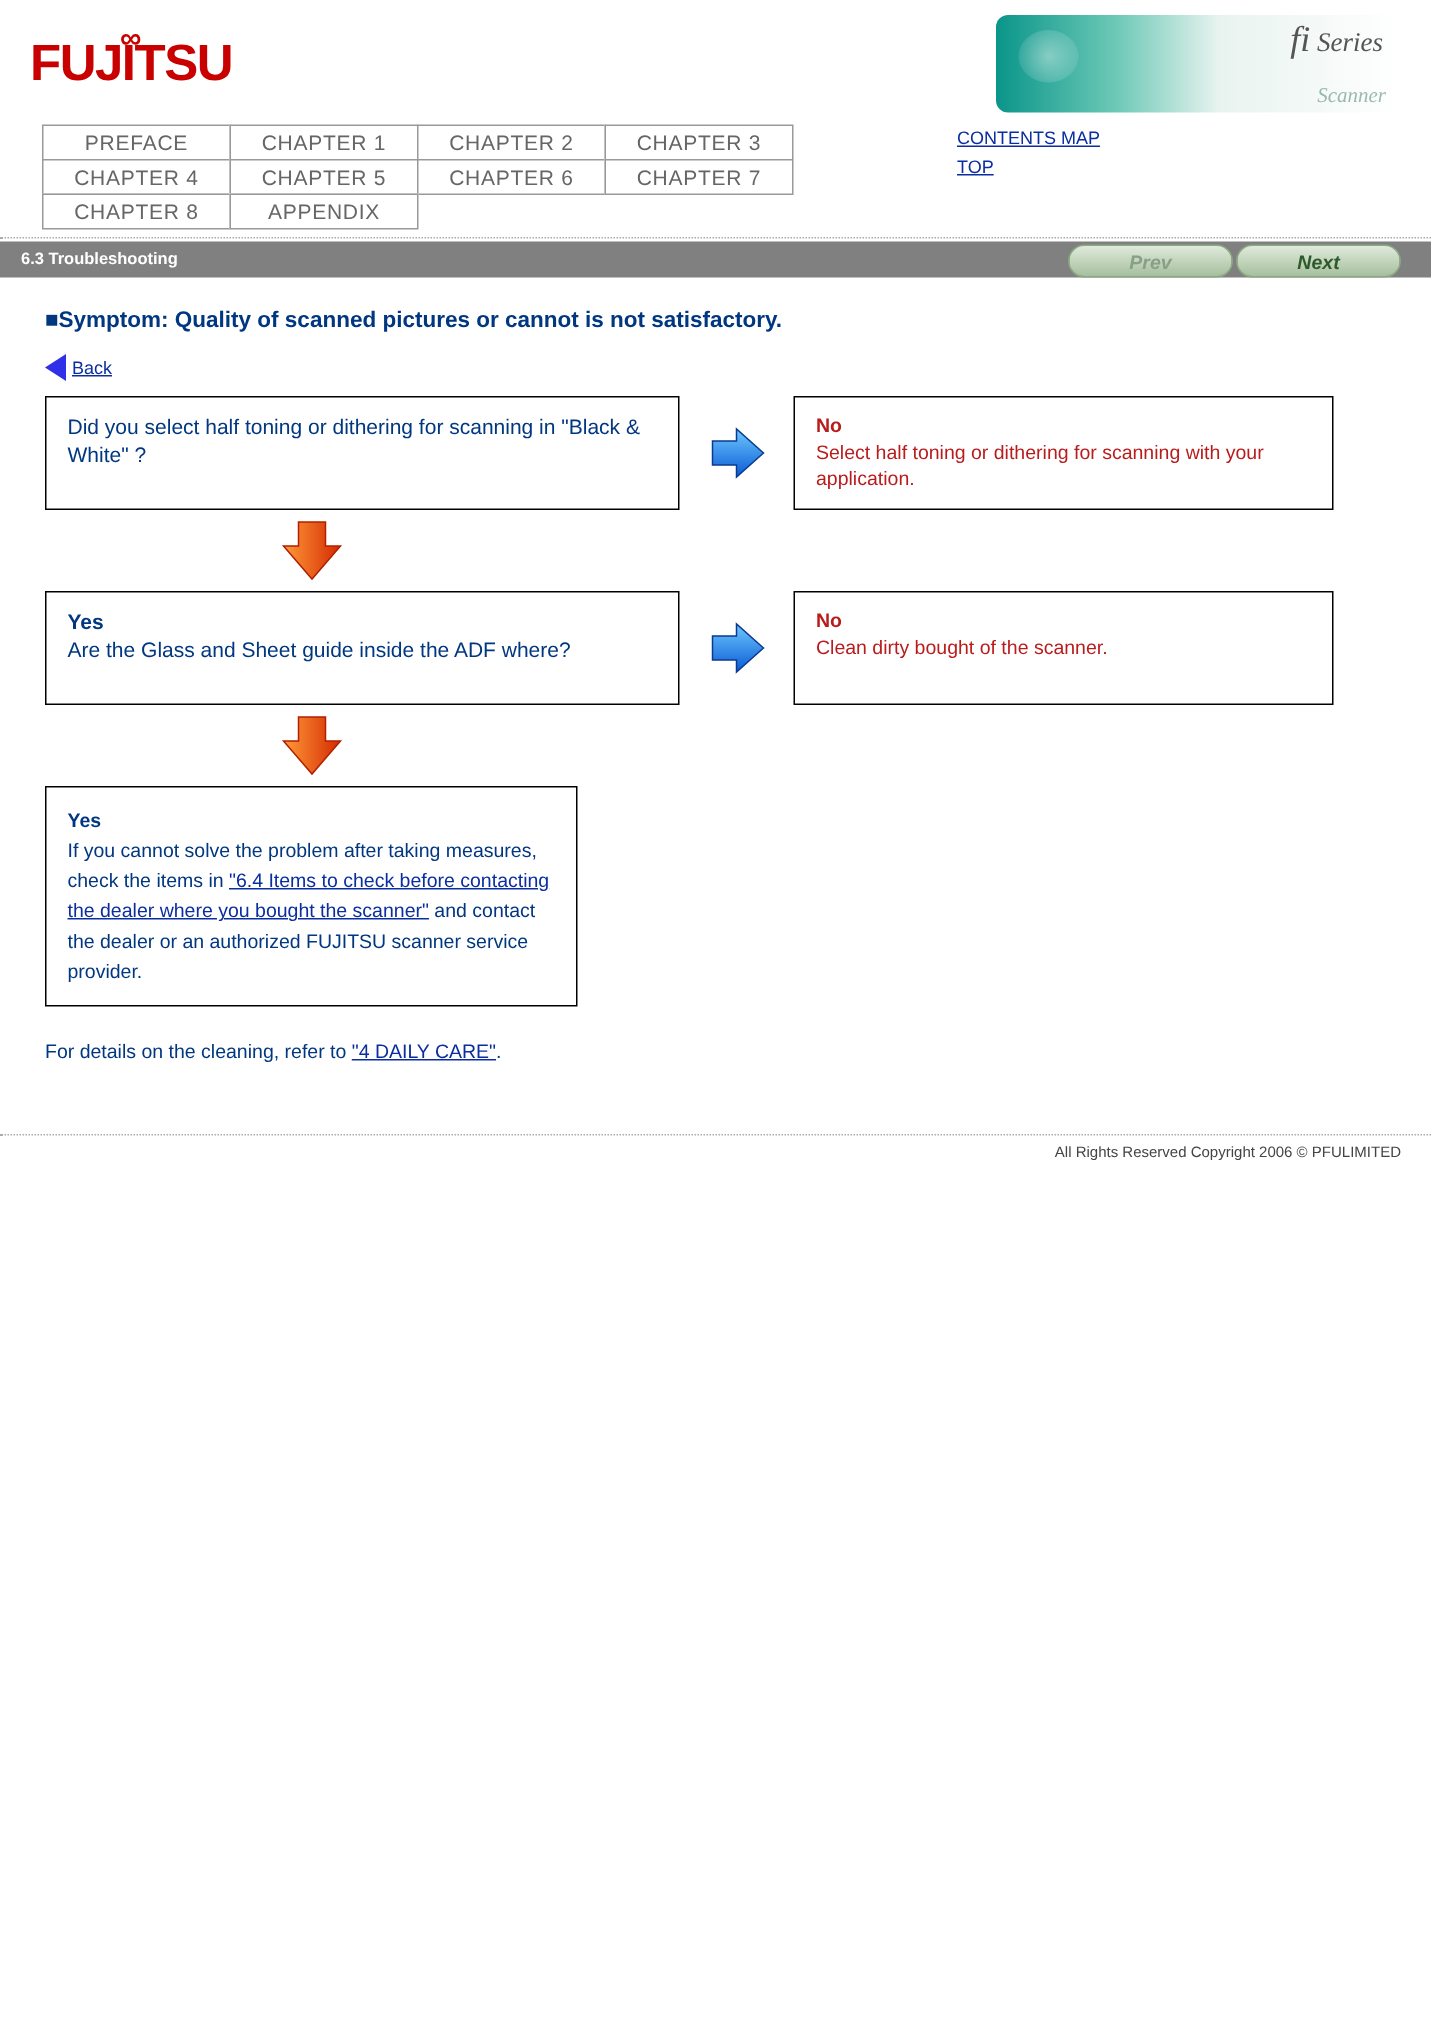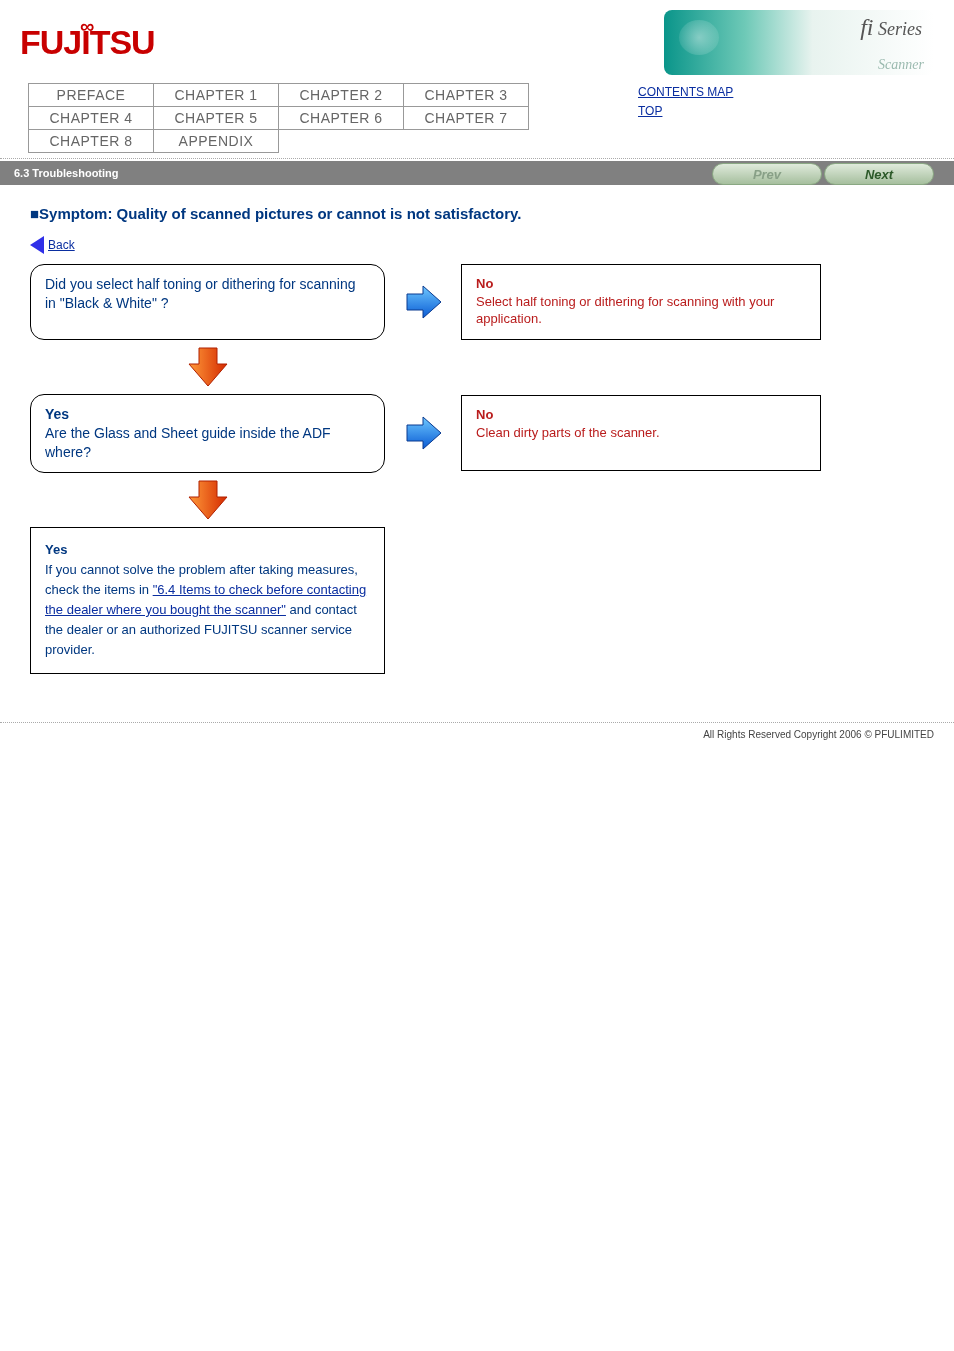--- a/index.html
+++ b/index.html
@@ -32,21 +32,21 @@
   .content { padding: 20px 60px 20px 30px; }
   .sym-title { font-size:15px; font-weight:bold; color:#003780; margin-bottom:14px; }
 
   .back-row { display:flex; align-items:center; gap:4px; margin-bottom:10px; }
   .back-tri { width:0; height:0; border-top:9px solid transparent; border-bottom:9px solid transparent; border-right:14px solid #3030e8; }
   .back-row a { font-size:12px; color:#0a2ea0; text-decoration: underline; }
 
   .flow { position:relative; }
   .flow-row { display:flex; align-items:center; gap:18px; margin-bottom:0; }
   .box { border:1.5px solid #000; padding:10px 14px; background:#fff; }
-  .box.left { width:355px; min-height:76px; font-size:14px; color:#003780; line-height:1.35;border-radius:14px; }
+  .box.left { width:423px; min-height:76px; font-size:14px; color:#003780; line-height:1.35; }
   .box.right { width:360px; min-height:76px; font-size:13px; color:#b91c1c; line-height:1.35; }
 
   .arrow-right { width:40px; height:40px; display:flex; align-items:center; justify-content:center; }
   .arrow-right svg { width:40px; height:40px; }
   .arrow-down-wrap { width:355px; display:flex; justify-content:center; padding:4px 0; }
   .arrow-down-wrap svg { width:46px; height:46px; }
 
   .final-box { width:355px; border:1.5px solid #000; padding:12px 14px; font-size:13px; color:#003780; line-height:1.55; }
   .final-box a { color:#0a2ea0; text-decoration: underline; }
   .final-box .plain { color:#003780; text-decoration:none; }
@@ -158,21 +158,21 @@
                   <stop offset="0" stop-color="#6ec8ff"></stop>
                   <stop offset="1" stop-color="#0a5bd4"></stop>
                 </linearGradient>
               </defs>
               <path d="M4 12 L20 12 L20 4 L38 20 L20 36 L20 28 L4 28 Z" fill="url(#gb2)" stroke="#0a3a90" stroke-width="1"></path>
             </svg>
         </div>
         <div>
           <div class="box right">
             <div style="font-weight:bold">No</div>
-            <div>Clean dirty parts of the scanner.</div>
+            <div>Clean dirty bought of the scanner.</div>
           </div>
         </div>
       </div>
 
       <div class="arrow-down-wrap">
         <svg viewBox="0 0 46 46">
             <defs>
               <linearGradient id="go2" x1="0" y1="0" x2="1" y2="0">
                 <stop offset="0" stop-color="#ff9a3a"></stop>
                 <stop offset="1" stop-color="#d42a00"></stop>
@@ -186,20 +186,24 @@
         <div class="final-box">
           <div style="font-weight:bold">Yes</div>
           <span class="plain">If you cannot solve the problem after taking measures, check the items in </span>
           <a href="#">"6.4 Items to check before contacting the dealer where you bought the scanner"</a>
           <span class="plain"> and contact the dealer or an authorized FUJITSU scanner service provider.</span>
         </div>
       </div>
 
     </div>
 
+    <div class="closing">
+      <span>For details on the cleaning, refer to </span>
+      <a href="#">"4 DAILY CARE"</a><span>.</span>
+    </div>
 
   </div>
 
   <hr class="bottom-dots">
 
   <div class="copyright">All Rights Reserved Copyright 2006 © PFULIMITED</div>
 
 </div>
 
 </body></html>

